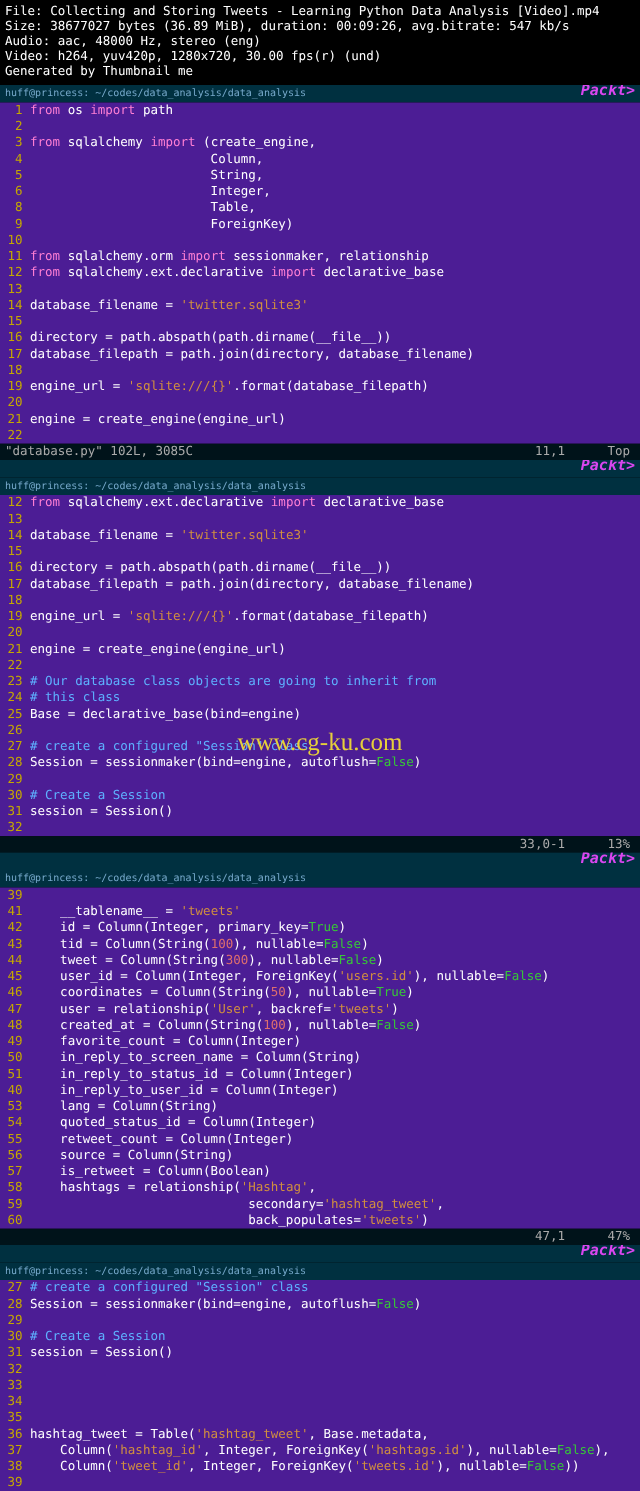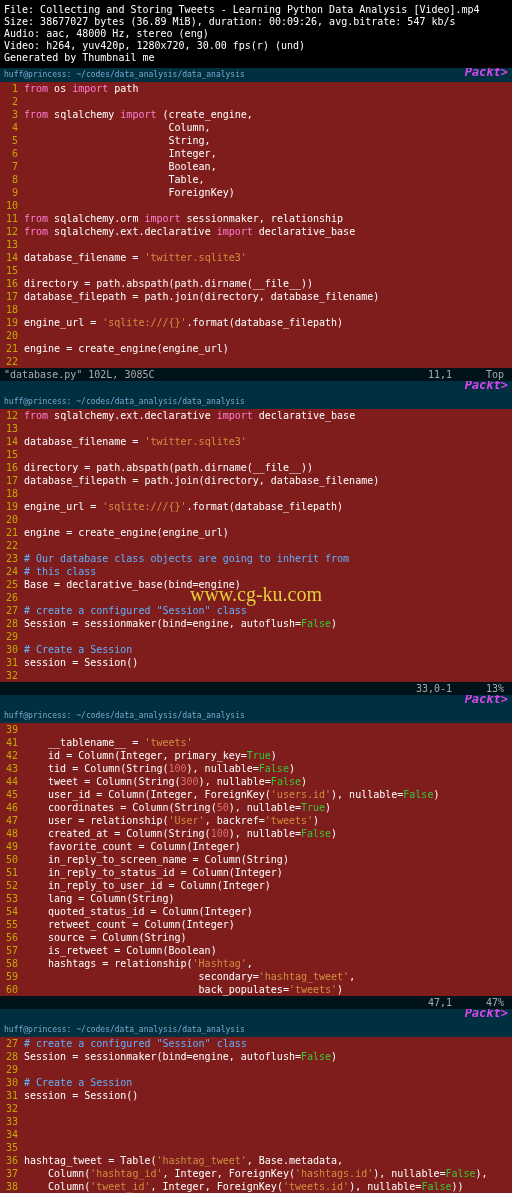--- a/index.html
+++ b/index.html
@@ -1,18 +1,18 @@
 <!DOCTYPE html>
 <html><head>
 <meta charset="utf-8">
 <style>
   html,body{margin:0;padding:0;background:#000;width:512px;font-family:'DejaVu Sans Mono','Consolas',monospace;font-size:10px;line-height:13px;color:#ccc;overflow:hidden}
   .header{background:#000;color:#fff;padding:4px 4px;line-height:12px}
   .header .line{white-space:nowrap}
-  .pane{background:#7f1d1d;position:relative}
+  .pane{background:#4c1d95;position:relative}
   .gutter{display:inline-block;width:18px;text-align:right;color:#c5a800;padding-right:6px;user-select:none}
   .codeline{white-space:pre;height:13px}
   .status{background:#00131a;color:#aaa;padding:0 4px;height:13px;position:relative}
   .status .pos{position:absolute;right:60px}
   .status .pct{position:absolute;right:8px}
   .bar{background:#003040;color:#7ac;height:14px;font-size:8px;padding:0 4px;white-space:nowrap;overflow:hidden;position:relative}
   .bar .wm{position:absolute;right:4px;color:#d946ef;font-size:12px;font-weight:bold;font-style:italic;top:-2px}
   .kw{color:#ff7fd4}         
   .str{color:#d18f3f}     
   .num{color:#de6e6e}     
@@ -38,21 +38,20 @@
   <span>huff@princess: ~/codes/data_analysis/data_analysis</span>
   <span class="wm">Packt&gt;</span>
 </div>
 <div class="pane" id="pane1">
     <div class="codeline"><span class="gutter">1</span><span class="kw">from</span><span class="id"> os </span><span class="kw">import</span><span class="id"> path</span></div>
     <div class="codeline"><span class="gutter">2</span></div>
     <div class="codeline"><span class="gutter">3</span><span class="kw">from</span><span class="id"> sqlalchemy </span><span class="kw">import</span><span class="id"> (create_engine,</span></div>
     <div class="codeline"><span class="gutter">4</span><span class="id">                        Column,</span></div>
     <div class="codeline"><span class="gutter">5</span><span class="id">                        String,</span></div>
     <div class="codeline"><span class="gutter">6</span><span class="id">                        Integer,</span></div>
-    <div class="codeline"><span class="gutter">7</span><span class="id">                        Boolean,</span></div>
     <div class="codeline"><span class="gutter">8</span><span class="id">                        Table,</span></div>
     <div class="codeline"><span class="gutter">9</span><span class="id">                        ForeignKey)</span></div>
     <div class="codeline"><span class="gutter">10</span></div>
     <div class="codeline"><span class="gutter">11</span><span class="kw">from</span><span class="id"> sqlalchemy.orm </span><span class="kw">import</span><span class="id"> sessionmaker, relationship</span></div>
     <div class="codeline"><span class="gutter">12</span><span class="kw">from</span><span class="id"> sqlalchemy.ext.declarative </span><span class="kw">import</span><span class="id"> declarative_base</span></div>
     <div class="codeline"><span class="gutter">13</span></div>
     <div class="codeline"><span class="gutter">14</span><span class="id">database_filename = </span><span class="str">'twitter.sqlite3'</span></div>
     <div class="codeline"><span class="gutter">15</span></div>
     <div class="codeline"><span class="gutter">16</span><span class="id">directory = path.abspath(path.dirname(__file__))</span></div>
     <div class="codeline"><span class="gutter">17</span><span class="id">database_filepath = path.join(directory, database_filename)</span></div>
@@ -114,21 +113,21 @@
     <div class="codeline"><span class="gutter">42</span><span class="id">    id = Column(Integer, primary_key=</span><span class="arg">True</span><span class="id">)</span></div>
     <div class="codeline"><span class="gutter">43</span><span class="id">    tid = Column(String(</span><span class="num">100</span><span class="id">), nullable=</span><span class="arg">False</span><span class="id">)</span></div>
     <div class="codeline"><span class="gutter">44</span><span class="id">    tweet = Column(String(</span><span class="num">300</span><span class="id">), nullable=</span><span class="arg">False</span><span class="id">)</span></div>
     <div class="codeline"><span class="gutter">45</span><span class="id">    user_id = Column(Integer, ForeignKey(</span><span class="str">'users.id'</span><span class="id">), nullable=</span><span class="arg">False</span><span class="id">)</span></div>
     <div class="codeline"><span class="gutter">46</span><span class="id">    coordinates = Column(String(</span><span class="num">50</span><span class="id">), nullable=</span><span class="arg">True</span><span class="id">)</span></div>
     <div class="codeline"><span class="gutter">47</span><span class="id">    user = relationship(</span><span class="str">'User'</span><span class="id">, backref=</span><span class="str">'tweets'</span><span class="id">)</span></div>
     <div class="codeline"><span class="gutter">48</span><span class="id">    created_at = Column(String(</span><span class="num">100</span><span class="id">), nullable=</span><span class="arg">False</span><span class="id">)</span></div>
     <div class="codeline"><span class="gutter">49</span><span class="id">    favorite_count = Column(Integer)</span></div>
     <div class="codeline"><span class="gutter">50</span><span class="id">    in_reply_to_screen_name = Column(String)</span></div>
     <div class="codeline"><span class="gutter">51</span><span class="id">    in_reply_to_status_id = Column(Integer)</span></div>
-    <div class="codeline"><span class="gutter">52</span><span class="id">    in_reply_to_user_id = Column(Integer)</span></div>
+    <div class="codeline"><span class="gutter">40</span><span class="id">    in_reply_to_user_id = Column(Integer)</span></div>
     <div class="codeline"><span class="gutter">53</span><span class="id">    lang = Column(String)</span></div>
     <div class="codeline"><span class="gutter">54</span><span class="id">    quoted_status_id = Column(Integer)</span></div>
     <div class="codeline"><span class="gutter">55</span><span class="id">    retweet_count = Column(Integer)</span></div>
     <div class="codeline"><span class="gutter">56</span><span class="id">    source = Column(String)</span></div>
     <div class="codeline"><span class="gutter">57</span><span class="id">    is_retweet = Column(Boolean)</span></div>
     <div class="codeline"><span class="gutter">58</span><span class="id">    hashtags = relationship(</span><span class="str">'Hashtag'</span><span class="id">,</span></div>
     <div class="codeline"><span class="gutter">59</span><span class="id">                             secondary=</span><span class="str">'hashtag_tweet'</span><span class="id">,</span></div>
     <div class="codeline"><span class="gutter">60</span><span class="id">                             back_populates=</span><span class="str">'tweets'</span><span class="id">)</span></div>
   </div>
 <div class="status">

